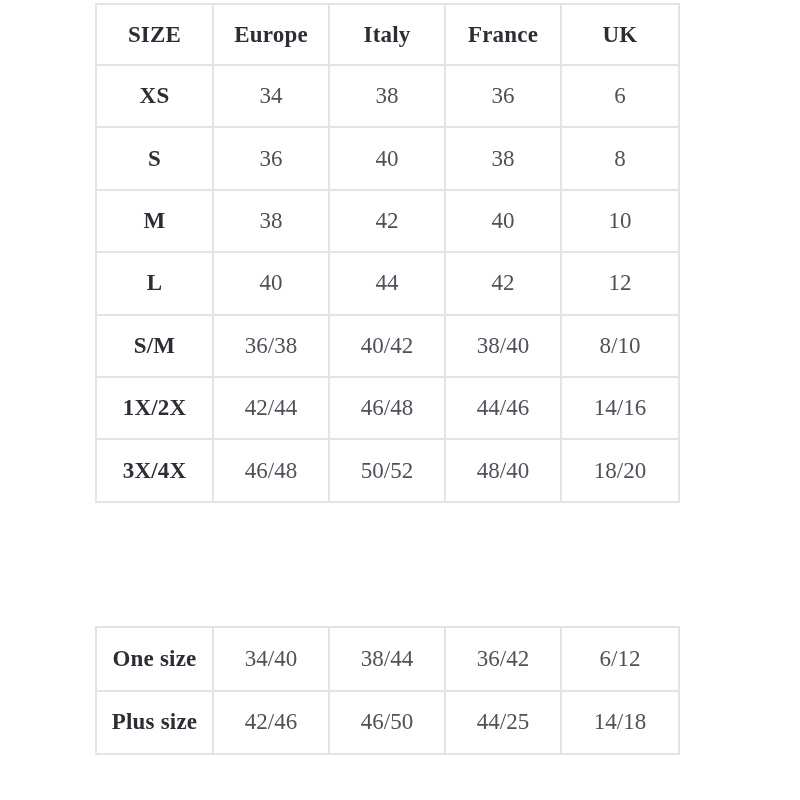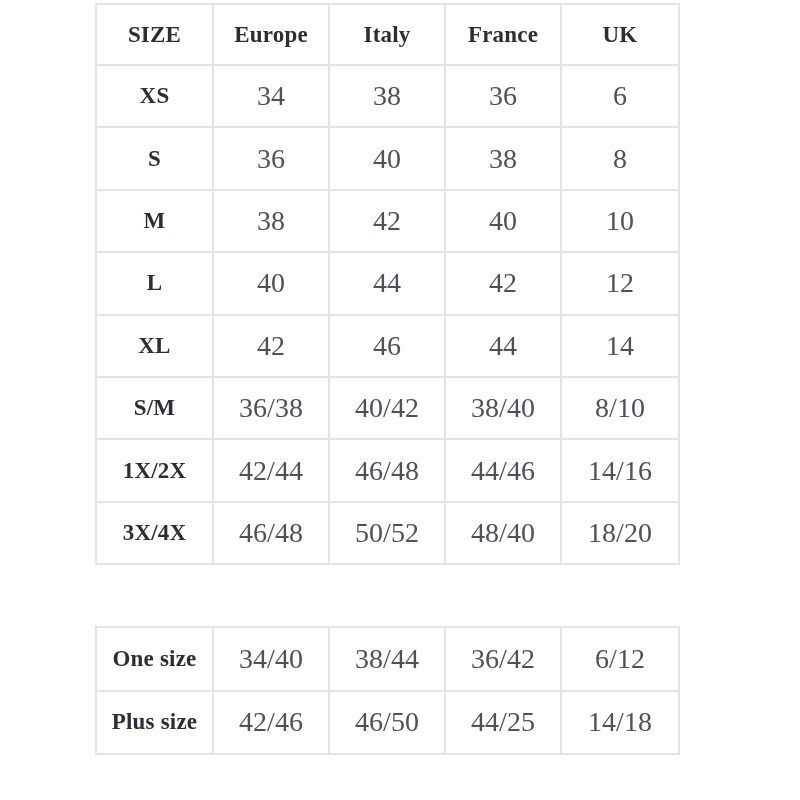--- a/index.html
+++ b/index.html
@@ -35,21 +35,21 @@
     overflow: hidden;
     white-space: nowrap;
   }
   .size-table th {
     font-size: 23px;
     font-weight: 700;
     color: var(--header-color, #2d2d36);
     letter-spacing: 0.2px;
   }
   .size-table td {
-    font-size: 28px;
+    font-size: 23px;
     font-weight: 400;
     color: var(--value-color, #50505a);
   }
   #main-table thead tr { height: 61px; }
   #main-table tbody tr { height: 62.4px; }
   #secondary-table tbody tr { height: 63.5px; }
 </style>
 </head>
 <body>
 
@@ -95,27 +95,20 @@
           <td>10</td>
         </tr>
         <tr>
           <th>L</th>
           <td>40</td>
           <td>44</td>
           <td>42</td>
           <td>12</td>
         </tr>
         <tr>
-          <th>XL</th>
-          <td>42</td>
-          <td>46</td>
-          <td>44</td>
-          <td>14</td>
-        </tr>
-        <tr>
           <th>S/M</th>
           <td>36/38</td>
           <td>40/42</td>
           <td>38/40</td>
           <td>8/10</td>
         </tr>
         <tr>
           <th>1X/2X</th>
           <td>42/44</td>
           <td>46/48</td>

